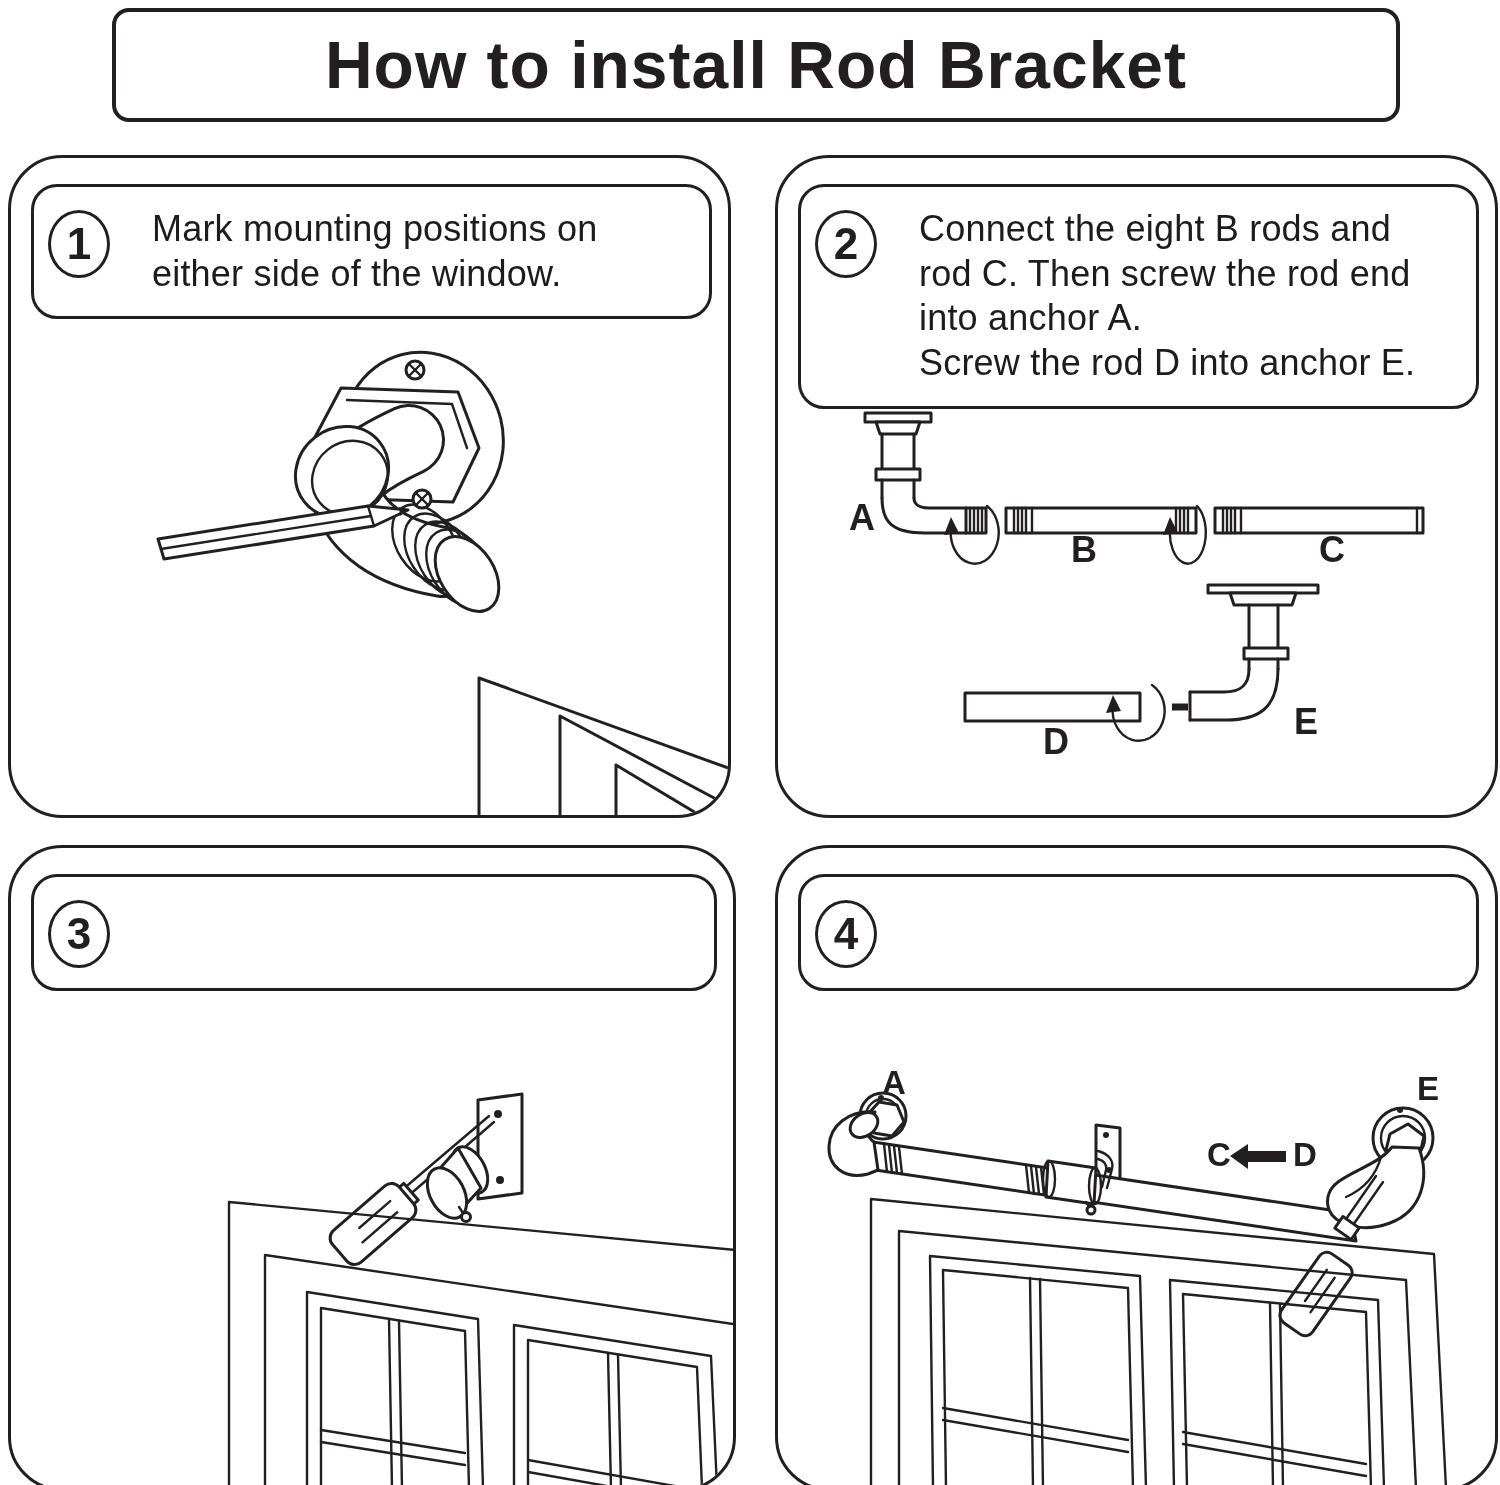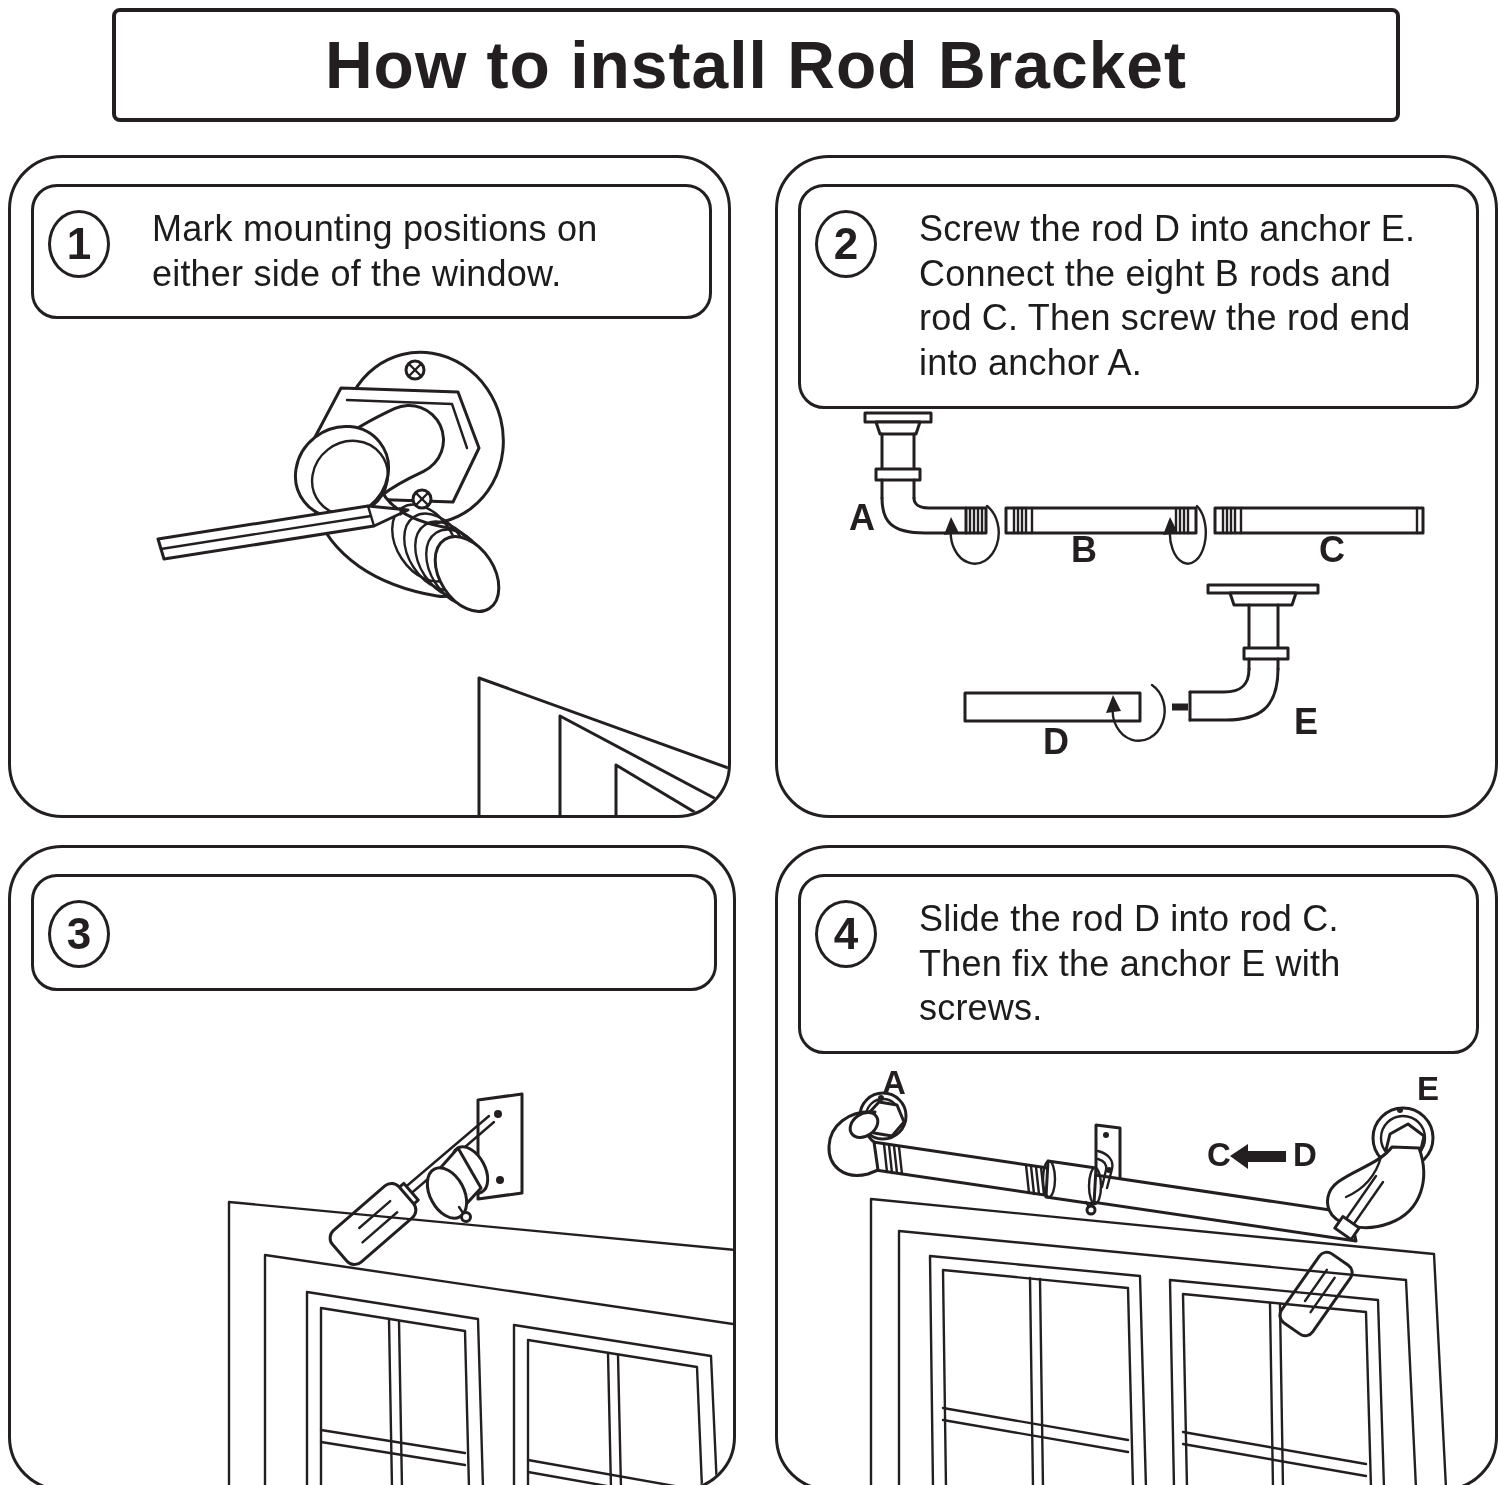--- a/index.html
+++ b/index.html
@@ -1,19 +1,19 @@
 <!DOCTYPE html>
 <html><head>
 <meta charset="utf-8">
 <style>
   html,body{margin:0;padding:0;background:#fff;}
   .sheet{position:relative;width:1500px;height:1485px;background:#fff;
          font-family:"Liberation Sans",sans-serif;color:#231f20;overflow:hidden;}
   .title-box{position:absolute;left:112px;top:8px;width:1280px;height:106px;
-             border:4px solid #231f20;border-radius:8px;background:#fff;
+             border:4px solid #231f20;border-radius:17px;background:#fff;
              display:flex;align-items:center;justify-content:center;}
   .title-box h1{margin:0;font-size:66px;font-weight:bold;letter-spacing:1px;color:#231f20;}
   .panel{position:absolute;background:#fff;border:3px solid #231f20;border-radius:54px;overflow:hidden;}
   #p1{left:8px;top:155px;width:717px;height:657px}
   #p2{left:775px;top:155px;width:717px;height:657px}
   #p3{left:8px;top:845px;width:722px;height:640px}
   #p4{left:775px;top:845px;width:717px;height:640px}
   .step-box{position:absolute;left:20px;right:16px;top:26px;z-index:2;
             border:3px solid #231f20;border-radius:26px;background:#fff;
             padding:20px 20px 20px 14px;display:flex;align-items:flex-start;}
@@ -93,22 +93,22 @@
         <path class="ln" d="M 549,558 V 657 M 549,558 L 720,649"></path>
         <path class="ln" d="M 605,607 V 657 M 605,607 L 720,676"></path>
       </g>
     </svg>
   </div>
 
   <div class="panel" id="p2">
     <div class="step-box">
       <div class="step-num">2</div>
       <div class="step-text">
+        <p>Connect the eight B rods and rod C. Then screw the rod end into anchor A.</p>
         <p>Screw the rod D into anchor E.</p>
-        <p>Connect the eight B rods and rod C. Then screw the rod end into anchor A.</p>
       </div>
     </div>
     <svg class="art" viewBox="0 0 717 657">
 
       <g>
         <rect class="wf" x="87" y="255" width="66" height="9"></rect>
         <polygon class="wf" points="98,264 142,264 138,276 102,276"></polygon>
         <line class="ln" x1="104" y1="276" x2="104" y2="311"></line>
         <line class="ln" x1="136" y1="276" x2="136" y2="311"></line>
         <rect class="wf" x="98" y="311" width="44" height="11"></rect>
@@ -238,23 +238,20 @@
           <path class="thin" d="M 597,505 L 600,640 M 607,507 L 610,640"></path>
           <path class="thin" d="M 517,612 L 686,642 M 517,624 L 686,654"></path>
         </g>
       </g>
     </svg>
   </div>
 
   <div class="panel" id="p4">
     <div class="step-box">
       <div class="step-num">4</div>
-      <div class="step-text">
-          <p>Slide the rod D into rod C. Then fix the anchor E with screws.</p>
-        </div>
     </div>
     <svg class="art" viewBox="0 0 717 640">
 
       <g>
         <polygon class="wf" points="318,277 342,280 342,333 318,330"></polygon>
         <circle class="blk" cx="328" cy="287" r="3"></circle>
         <circle class="blk" cx="331" cy="322" r="3"></circle>
       </g>
 
       <g>

